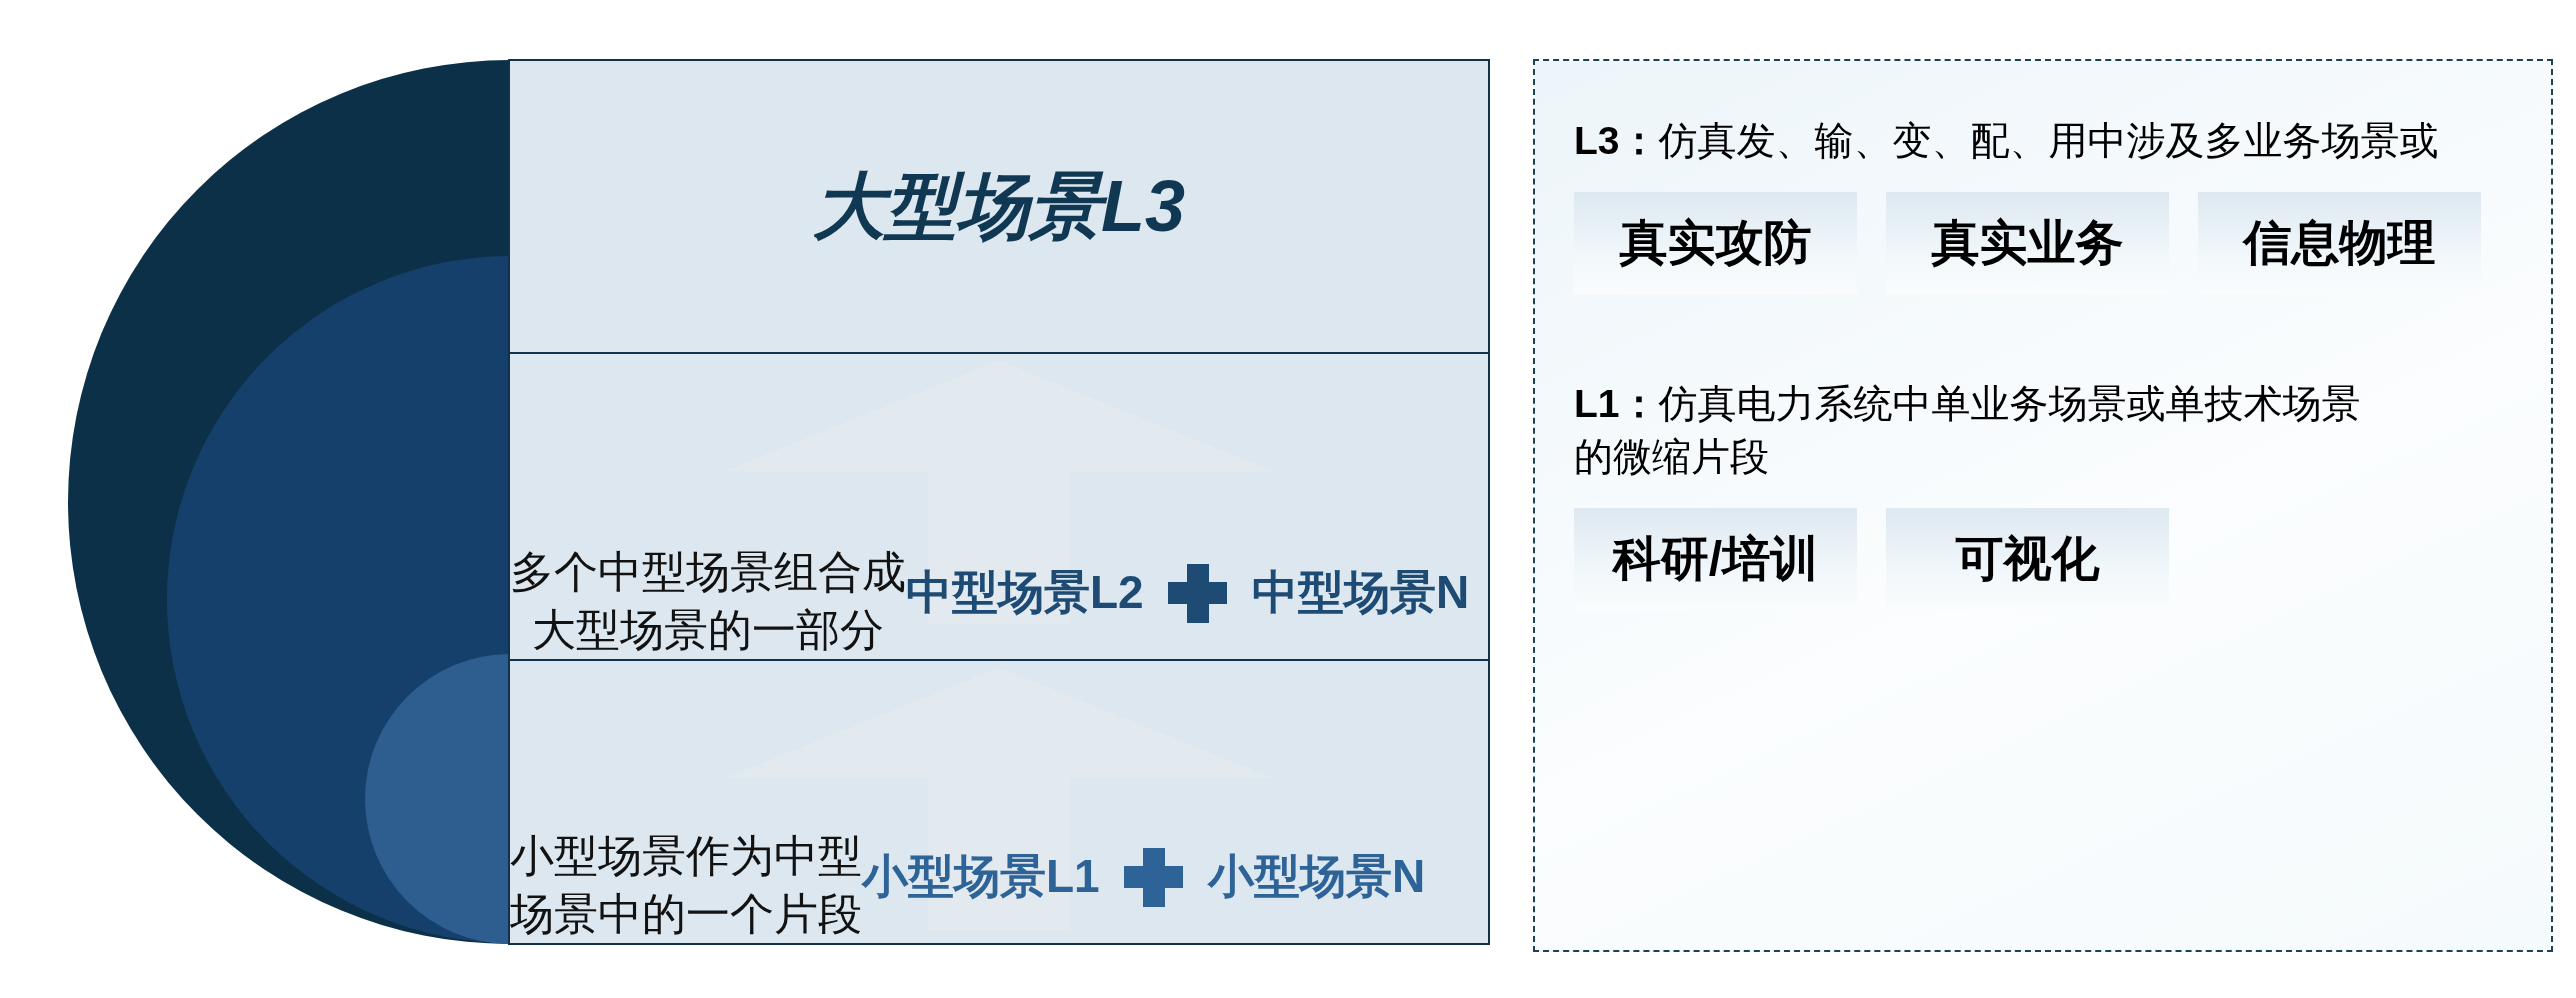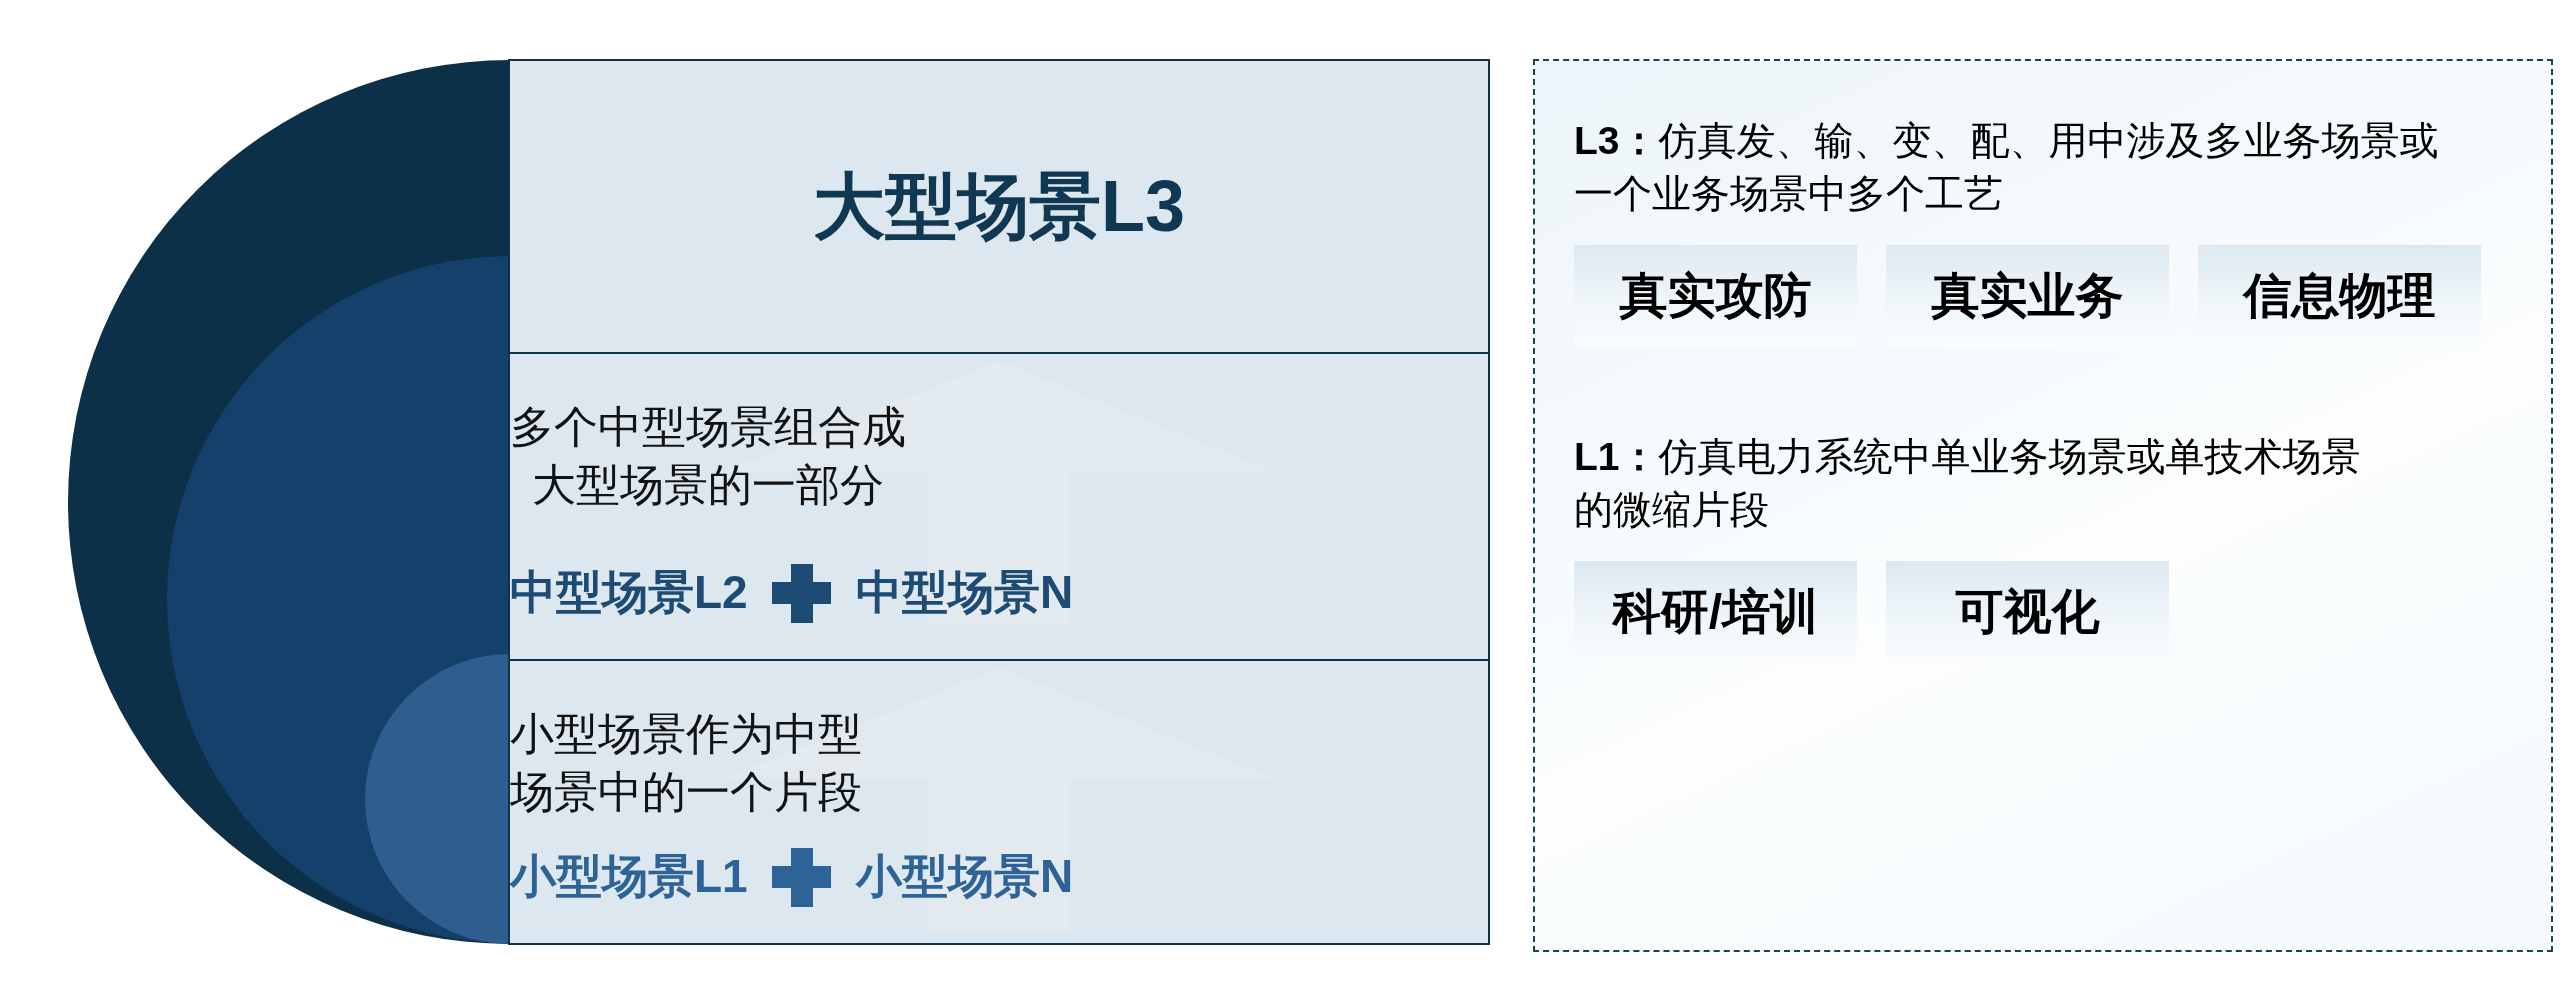--- a/index.html
+++ b/index.html
@@ -19,37 +19,37 @@
   
   .rows{
     position:absolute;left:508px;top:59px;width:982px;height:886px;
     box-sizing:border-box;border:2.2px solid #123249;background:#DCE7EF;
     display:flex;flex-direction:column;
   }
   .row{position:relative;box-sizing:border-box;overflow:hidden;}
   .row-1{flex:0 0 291px;display:flex;align-items:center;justify-content:center;}
   .row-2{flex:0 0 307px;border-top:2.2px solid #123249;}
   .row-3{flex:1;border-top:2.2px solid #123249;}
-  .row-2,.row-3{display:flex;flex-direction:column;align-items:flex-start;}
+  .row-2,.row-3{display:flex;flex-direction:row;align-items:flex-end;}
   .watermark-arrow{
     position:absolute;top:6.7px;left:50%;transform:translateX(-50%);
     width:549px;height:263px;background:#E3EAEF;
     clip-path:polygon(50% 0,100% 42%,63% 42%,63% 100%,37% 100%,37% 42%,0 42%);
     z-index:0;
   }
   .caption{
     position:relative;z-index:1;margin-top:44px;text-align:center;
     font-size:44px;line-height:1.32;color:#121212;font-weight:400;
   }
   .level-title{
     position:relative;z-index:1;display:flex;align-items:center;justify-content:center;gap:24.6px;
     font-weight:700;font-size:46px;white-space:nowrap;
     margin-top:auto;margin-bottom:35px;
   }
-  .row-1 .big-title{font-size:72px;font-weight:700;color:#113852;z-index:1;}
+  .row-1 .big-title{font-size:72px;font-weight:700;color:#113852;z-index:1;font-style:italic;}
   .row-2 .level-title{color:#1E4B73;}
   .row-3 .level-title{color:#2E6398;}
   .plus{position:relative;width:59px;height:59px;flex:0 0 auto;}
   .plus::before{content:"";position:absolute;left:0;top:50%;margin-top:-11.2px;width:59px;height:22.4px;background:currentColor;}
   .plus::after{content:"";position:absolute;top:0;left:50%;margin-left:-11.2px;width:22.4px;height:59px;background:currentColor;}
 
   
   .legend{
     position:absolute;left:1533px;top:59px;width:1020px;height:893px;
     box-sizing:border-box;border:2.2px dashed #1C4257;
@@ -108,21 +108,20 @@
       </div>
     </div>
 
   </div>
 
   <div class="legend">
 
     <div class="legend-section sec-1">
       <div class="legend-heading">
         <div><span class="prefix">L3：</span><span>仿真发、输、变、配、用中涉及多业务场景或</span></div>
-        <div>一个业务场景中多个工艺</div>
       </div>
       <div class="tag-row">
         <div class="tag">真实攻防</div>
         <div class="tag">真实业务</div>
         <div class="tag">信息物理</div>
       </div>
     </div>
 
 
     <div class="legend-section sec-3">

